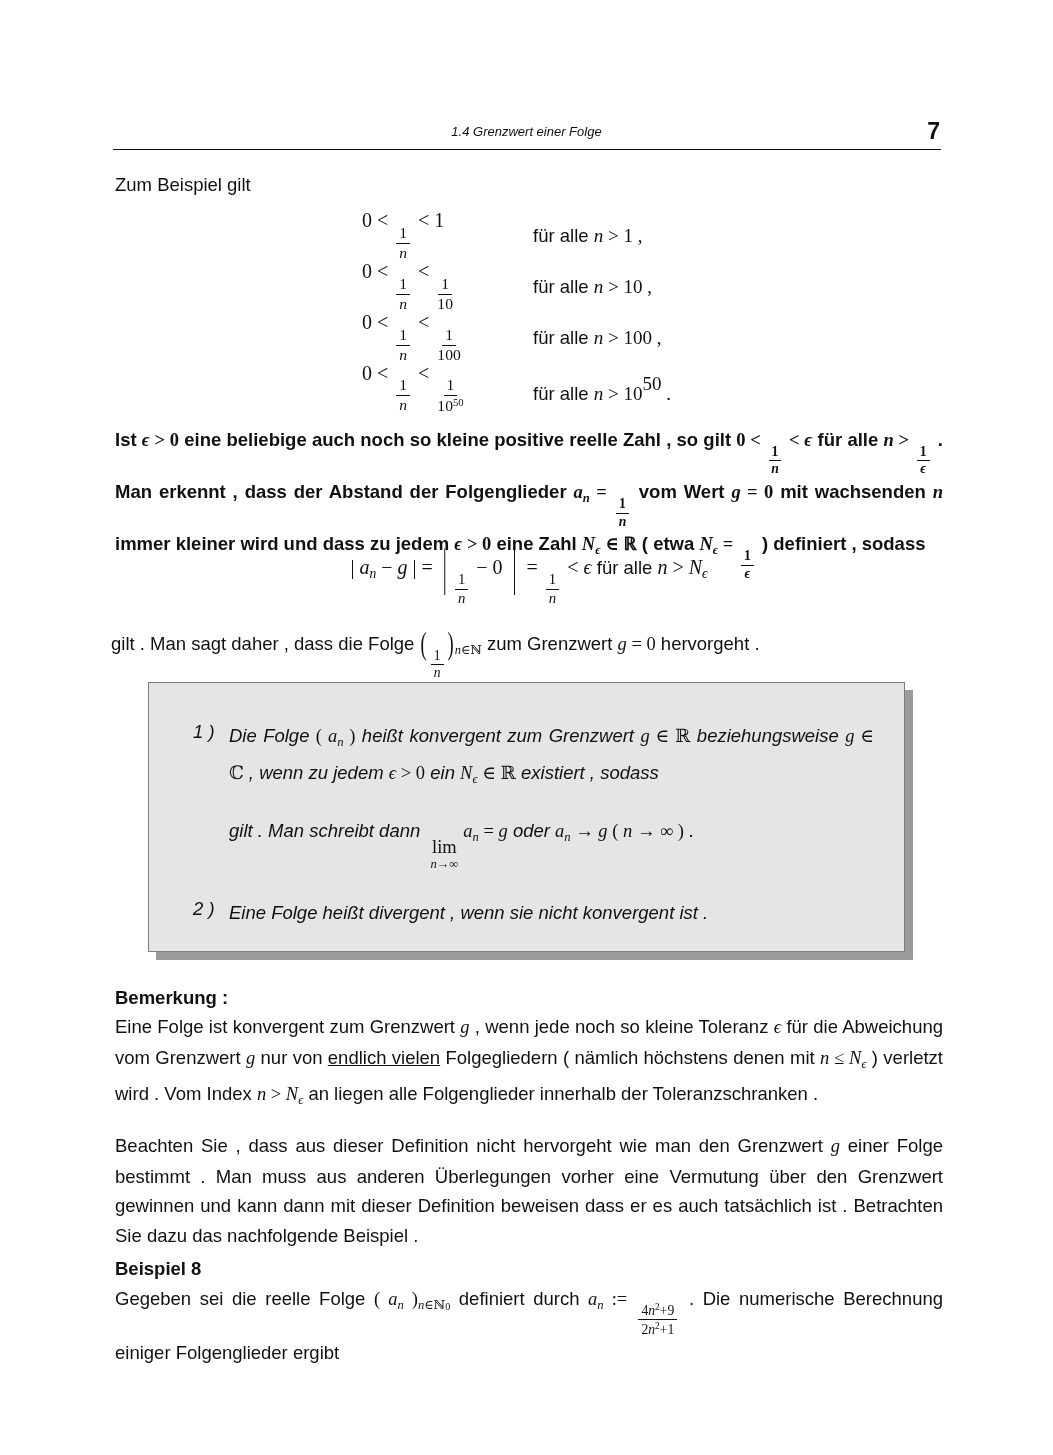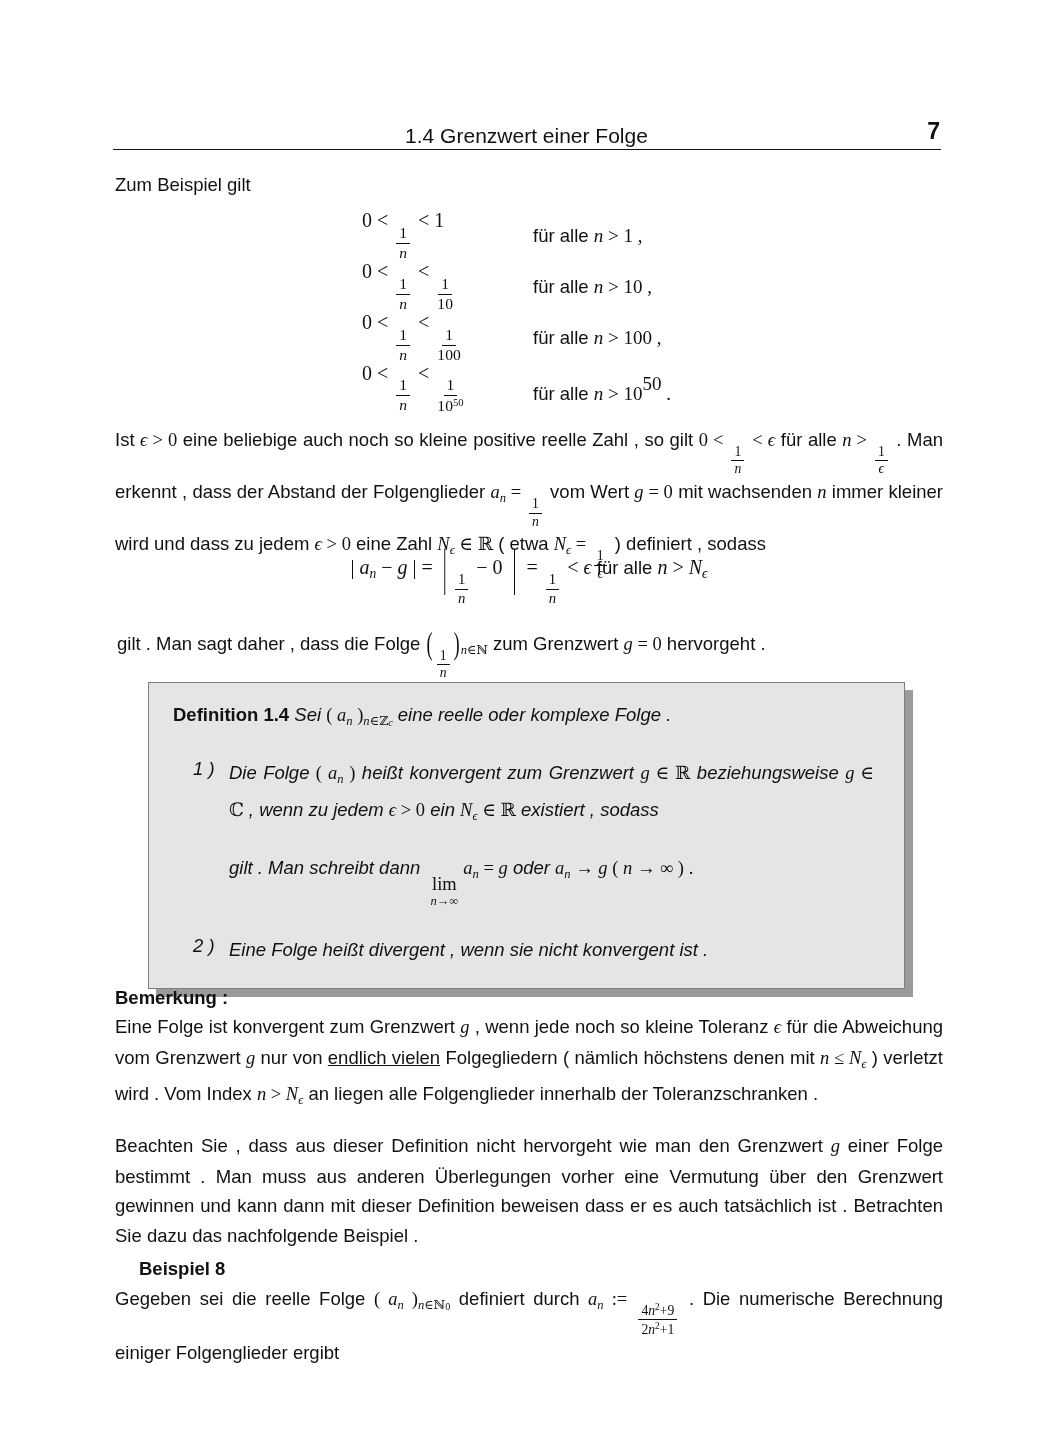--- a/index.html
+++ b/index.html
@@ -24,21 +24,21 @@
   .frac .den{padding-top:1px;}
   .tall{display:inline-block;transform:scaleY(2.5);transform-origin:center;margin:0 5px;font-weight:300;}
   .bigp{display:inline-block;transform:scaleY(1.75);transform-origin:center;margin:0 1px;font-weight:300;}
   .stack{display:inline-flex;flex-direction:column;align-items:center;line-height:1;
          vertical-align:-0.85em;margin:0 5px;font-family:"Liberation Serif","DejaVu Serif",serif;justify-content:flex-end;}
   .stack .sbot{font-size:0.68em;margin-top:2px;}
   
   .abs{position:absolute;}
   .para{width:828px;text-align:justify;line-height:29.5px;}
   .line{line-height:29.5px;text-align:right;}
-  #header-title{left:0;top:124px;width:1053px;text-align:center;font-size:21px;}
+  #header-title{left:0;top:124px;width:1053px;text-align:center;font-style:italic;font-size:13px;}
   #header-pageno{left:115px;top:118px;width:825px;text-align:right;font-weight:bold;font-size:23px;}
   #header-rule{left:113px;top:149px;width:828px;height:0;border-top:1.6px solid #111;}
   #eq-block{left:362px;top:210px;font-size:20px;font-family:"Liberation Serif","DejaVu Serif",serif;}
   .eqrow{display:flex;align-items:center;height:51px;}
   .eqrow .eqleft{width:171px;}
   .eqrow .eqright{font-family:"Liberation Sans",sans-serif;font-size:18.5px;}
   .eqrow .eqright .m,.eqrow .eqright .mr{font-size:19px;}
   #eq-block .frac{font-size:0.78em;}
   #display-eq{left:115px;top:556px;width:828px;text-align:center;font-size:20px;
               font-family:"Liberation Serif","DejaVu Serif",serif;}
@@ -103,21 +103,21 @@
             <span class="num"><span class="mr">1</span></span>
             <span class="den"><span class="m">n</span></span>
           </span><span class="mr"> &lt; </span><span class="frac">
             <span class="num"><span class="mr">1</span></span>
             <span class="den"><span class="mr">10</span><span class="mr sup">50</span></span>
           </span></span>
         <span class="eqright"><span class="t">für alle </span><span class="m">n</span><span class="mr"> &gt; 10</span><span class="mr sup">50</span><span class="mr"> .</span></span>
       </div>
     </div>
 
-  <div class="abs para" style="left:115px;top:425px;"><span class="t">Ist </span><span class="m">ϵ</span><span class="mr"> &gt; 0</span><span class="t"> eine beliebige auch noch so kleine positive reelle Zahl , so gilt </span><span class="mr">0 &lt; </span><span class="frac">
+  <div class="abs para" style="left:115px;top:425px;font-weight:bold;"><span class="t">Ist </span><span class="m">ϵ</span><span class="mr"> &gt; 0</span><span class="t"> eine beliebige auch noch so kleine positive reelle Zahl , so gilt </span><span class="mr">0 &lt; </span><span class="frac">
         <span class="num"><span class="mr">1</span></span>
         <span class="den"><span class="m">n</span></span>
       </span><span class="mr"> &lt; </span><span class="m">ϵ</span><span class="t"> für alle </span><span class="m">n</span><span class="mr"> &gt; </span><span class="frac">
         <span class="num"><span class="mr">1</span></span>
         <span class="den"><span class="m">ϵ</span></span>
       </span><span class="t"> . Man erkennt , dass der Abstand der Folgenglieder </span><span class="m">a</span><span class="m sub">n</span><span class="mr"> = </span><span class="frac">
         <span class="num"><span class="mr">1</span></span>
         <span class="den"><span class="m">n</span></span>
       </span><span class="t"> vom Wert </span><span class="m">g</span><span class="mr"> = 0</span><span class="t"> mit wachsenden </span><span class="m">n</span><span class="t"> immer kleiner wird und dass zu jedem </span><span class="m">ϵ</span><span class="mr"> &gt; 0</span><span class="t"> eine Zahl </span><span class="m">N</span><span class="m sub">ϵ</span><span class="mr"> ∈ ℝ</span><span class="t"> ( etwa </span><span class="m">N</span><span class="m sub">ϵ</span><span class="mr"> = </span><span class="frac">
         <span class="num"><span class="mr">1</span></span>
@@ -125,45 +125,44 @@
       </span><span class="t"> ) definiert , sodass</span></div>
 
   <div id="display-eq" class="abs"><span class="mr">| </span><span class="m">a</span><span class="m sub">n</span><span class="mr"> − </span><span class="m">g</span><span class="mr"> | = </span><span class="mr tall">|</span><span class="frac">
         <span class="num"><span class="mr">1</span></span>
         <span class="den"><span class="m">n</span></span>
       </span><span class="mr"> − 0 </span><span class="mr tall">|</span><span class="mr"> = </span><span class="frac">
         <span class="num"><span class="mr">1</span></span>
         <span class="den"><span class="m">n</span></span>
       </span><span class="mr"> &lt; </span><span class="m">ϵ</span><span class="furalle">   für alle    </span><span class="m">n</span><span class="mr"> &gt; </span><span class="m">N</span><span class="m sub">ϵ</span></div>
 
-  <div class="abs para" style="left:117px;top:629px;"><span class="t">gilt . Man sagt daher , dass die Folge  </span><span class="mr bigp">(</span><span class="frac">
+  <div class="abs para" style="left:111px;top:629px;"><span class="t">gilt . Man sagt daher , dass die Folge  </span><span class="mr bigp">(</span><span class="frac">
         <span class="num"><span class="mr">1</span></span>
         <span class="den"><span class="m">n</span></span>
       </span><span class="mr bigp">)</span><span class="m sub">n</span><span class="mr sub">∈ℕ</span><span class="t">  zum Grenzwert </span><span class="m">g</span><span class="mr"> = 0</span><span class="t"> hervorgeht .</span></div>
 
   <div id="def-box" class="abs">
-    <div class="boxtitle"><span class="b">Definition 1.4</span><span class="i">  Sei  </span><span class="mr">( </span><span class="m">a</span><span class="m sub">n</span><span class="mr"> )</span><span class="m sub">n</span><span class="mr sub">∈ℤ</span><span class="m subsub">c</span><span class="i">  eine reelle oder komplexe Folge .</span></div>
     <div class="box-item">
       <span class="ilabel">1 )</span>
       <span class="ibody"><span class="i">Die Folge </span><span class="mr">( </span><span class="m">a</span><span class="m sub">n</span><span class="mr"> )</span><span class="i"> heißt </span><span class="bi">konvergent</span><span class="i"> zum </span><span class="bi">Grenzwert</span><span class="i"> </span><span class="m">g</span><span class="mr"> ∈ ℝ</span><span class="i"> beziehungsweise </span><span class="m">g</span><span class="mr"> ∈ ℂ</span><span class="i"> , wenn zu jedem </span><span class="m">ϵ</span><span class="mr"> &gt; 0</span><span class="i"> ein </span><span class="m">N</span><span class="m sub">ϵ</span><span class="mr"> ∈ ℝ</span><span class="i"> existiert , sodass</span></span>
     </div>
     <div class="box-tail"><span class="i">gilt . Man schreibt dann   </span><span class="stack">
           <span class="stop"><span class="mr">lim</span></span>
           <span class="sbot"><span class="m">n</span><span class="mr">→∞</span></span>
         </span><span class="m">a</span><span class="m sub">n</span><span class="mr"> = </span><span class="m">g</span><span class="t">   </span><span class="i">oder</span><span class="t">   </span><span class="m">a</span><span class="m sub">n</span><span class="mr"> → </span><span class="m">g</span><span class="mr">  ( </span><span class="m">n</span><span class="mr"> → ∞ ) .</span></div>
     <div class="box-item second">
       <span class="ilabel">2 )</span>
       <span class="ibody"><span class="i">Eine Folge heißt </span><span class="bi">divergent</span><span class="i"> , wenn sie nicht konvergent ist .</span></span>
     </div>
   </div>
 
   <div class="abs shead line" style="left:115px;top:983px;">Bemerkung :</div>
   <div class="abs para" style="left:115px;top:1012px;"><span class="t">Eine Folge ist konvergent zum Grenzwert </span><span class="m">g</span><span class="t"> , wenn jede noch so kleine Toleranz </span><span class="m">ϵ</span><span class="t"> für die Abweichung vom Grenzwert </span><span class="m">g</span><span class="t"> nur von </span><span class="u">endlich vielen</span><span class="t"> Folgegliedern ( nämlich höchstens denen mit </span><span class="m">n</span><span class="mr"> ≤ </span><span class="m">N</span><span class="m sub">ϵ</span><span class="t"> ) verletzt wird . Vom Index </span><span class="m">n</span><span class="mr"> &gt; </span><span class="m">N</span><span class="m sub">ϵ</span><span class="t"> an liegen alle Folgenglieder innerhalb der Toleranzschranken .</span></div>
 
   <div class="abs para" style="left:115px;top:1131px;"><span class="t">Beachten Sie , dass aus dieser Definition nicht hervorgeht wie man den Grenzwert </span><span class="m">g</span><span class="t"> einer Folge bestimmt . Man muss aus anderen Überlegungen vorher eine Vermutung über den Grenzwert gewinnen und kann dann mit dieser Definition beweisen dass er es auch tatsächlich ist . Betrachten Sie dazu das nachfolgende Beispiel .</span></div>
 
-  <div class="abs shead line" style="left:115px;top:1254px;margin-left:24px;">Beispiel 8</div>
+  <div class="abs shead line" style="left:115px;top:1254px;">Beispiel 8</div>
   <div class="abs para" style="left:115px;top:1284px;"><span class="t">Gegeben sei die reelle Folge  </span><span class="mr">( </span><span class="m">a</span><span class="m sub">n</span><span class="mr"> )</span><span class="m sub">n</span><span class="mr sub">∈ℕ</span><span class="mr subsub">0</span><span class="t">  definiert durch </span><span class="m">a</span><span class="m sub">n</span><span class="mr"> := </span><span class="frac">
         <span class="num"><span class="mr">4</span><span class="m">n</span><span class="mr sup">2</span><span class="mr">+9</span></span>
         <span class="den"><span class="mr">2</span><span class="m">n</span><span class="mr sup">2</span><span class="mr">+1</span></span>
       </span><span class="t"> . Die numerische Berechnung einiger Folgenglieder ergibt</span></div>
 
 </div>
 
 </body></html>

